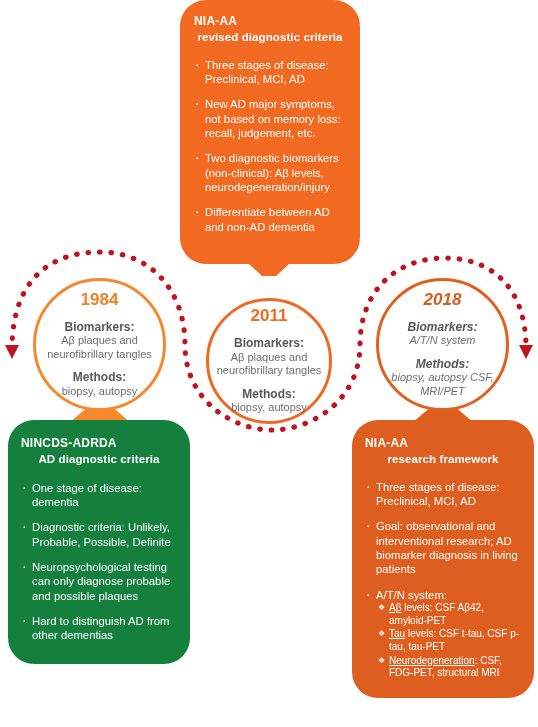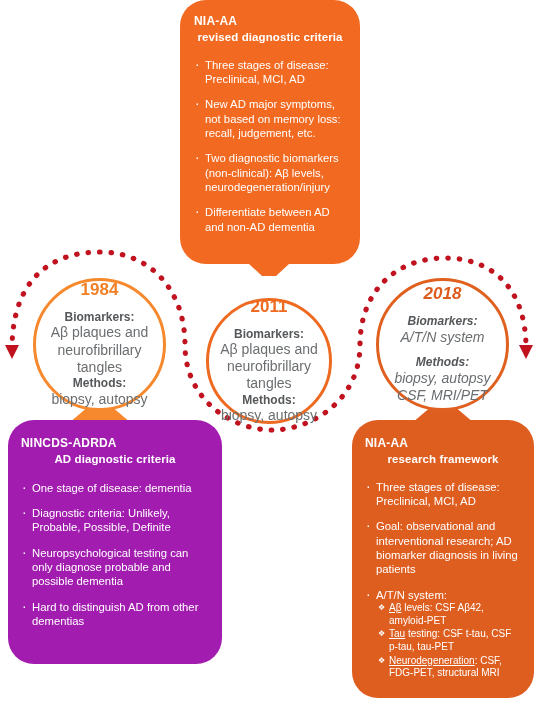--- a/index.html
+++ b/index.html
@@ -61,22 +61,22 @@
 
   
   #box-top{
     left:180px;top:0px;width:180px;height:264px;
     background:#F26A21;
     padding:14px 14px 0 14px;
     border-top-left-radius:26px;border-top-right-radius:26px;
   }
   #box-top .bodywrap{margin-top:13px;}
   #box-bl{
-    left:8px;top:420px;width:214px;height:244px;
-    background:#a21caf;
+    left:8px;top:420px;width:182px;height:244px;
+    background:#15803d;
     padding:16px 13px 0 13px;
   }
   #box-bl .bodywrap{margin-top:14px;}
   #box-br{
     left:352px;top:420px;width:182px;height:278px;
     background:#DE5E20;
     padding:16px 13px 0 13px;
   }
   #box-br .bodywrap{margin-top:13px;}
 
@@ -94,21 +94,21 @@
     display:flex;flex-direction:column;justify-content:center;align-items:center;
   }
   .circle .year{
     font-size:17px;font-weight:bold;line-height:1.05;
     margin-bottom:11px;
   }
   .circle .lbl{
     font-size:12px;font-weight:bold;color:#55585a;line-height:1.22;
   }
   .circle .val{
-    font-size:14px;color:#6b6e70;line-height:1.22;
+    font-size:11px;color:#6b6e70;line-height:1.22;
   }
   .circle .gap{height:9px;}
 
   #circ-1984{left:33px;top:278px;width:133px;height:133px;border:3.5px solid #F6892D;}
   #circ-1984 .year{color:#F07F26;}
   #circ-2011{left:206px;top:298px;width:126px;height:126px;border:3.5px solid #EE6A20;}
   #circ-2011 .year{color:#EE6A20;}
   #circ-2018{left:376px;top:278px;width:133px;height:133px;border:3.5px solid #E0601F;font-style:italic;}
   #circ-2018 .year{color:#DC5B1D;}
 </style>
@@ -176,41 +176,41 @@
     <div class="val">biopsy, autopsy CSF, MRI/PET</div>
   </div>
 
   <div class="box" id="box-bl">
     <div class="btitle">NINCDS-ADRDA</div>
     <div class="bsub">AD diagnostic criteria</div>
     <div class="bodywrap">
       <ul>
         <li>One stage of disease: dementia</li>
         <li>Diagnostic criteria: Unlikely, Probable, Possible, Definite</li>
-        <li>Neuropsychological testing can only diagnose probable and possible dementia</li>
+        <li>Neuropsychological testing can only diagnose probable and possible plaques</li>
         <li>Hard to distinguish AD from other dementias</li>
       </ul>
     </div>
   </div>
 
   <div class="box" id="box-br">
     <div class="btitle">NIA-AA</div>
     <div class="bsub">research framework</div>
     <div class="bodywrap">
       <ul>
         <li>Three stages of disease: Preclinical, MCI, AD</li>
         <li>Goal: observational and interventional research; AD biomarker diagnosis in living patients</li>
         <li style="margin-bottom:0;">
           <span>A/T/N system:</span>
           <ul class="sublist">
             <li>
               <span class="u">Aβ</span><span> levels: CSF Aβ42, amyloid-PET</span>
             </li>
             <li>
-              <span class="u">Tau</span><span> testing: CSF t-tau, CSF p-tau, tau-PET</span>
+              <span class="u">Tau</span><span> levels: CSF t-tau, CSF p-tau, tau-PET</span>
             </li>
             <li>
               <span class="u">Neurodegeneration</span><span>: CSF, FDG-PET, structural MRI</span>
             </li>
           </ul>
         </li>
       </ul>
     </div>
   </div>
 

